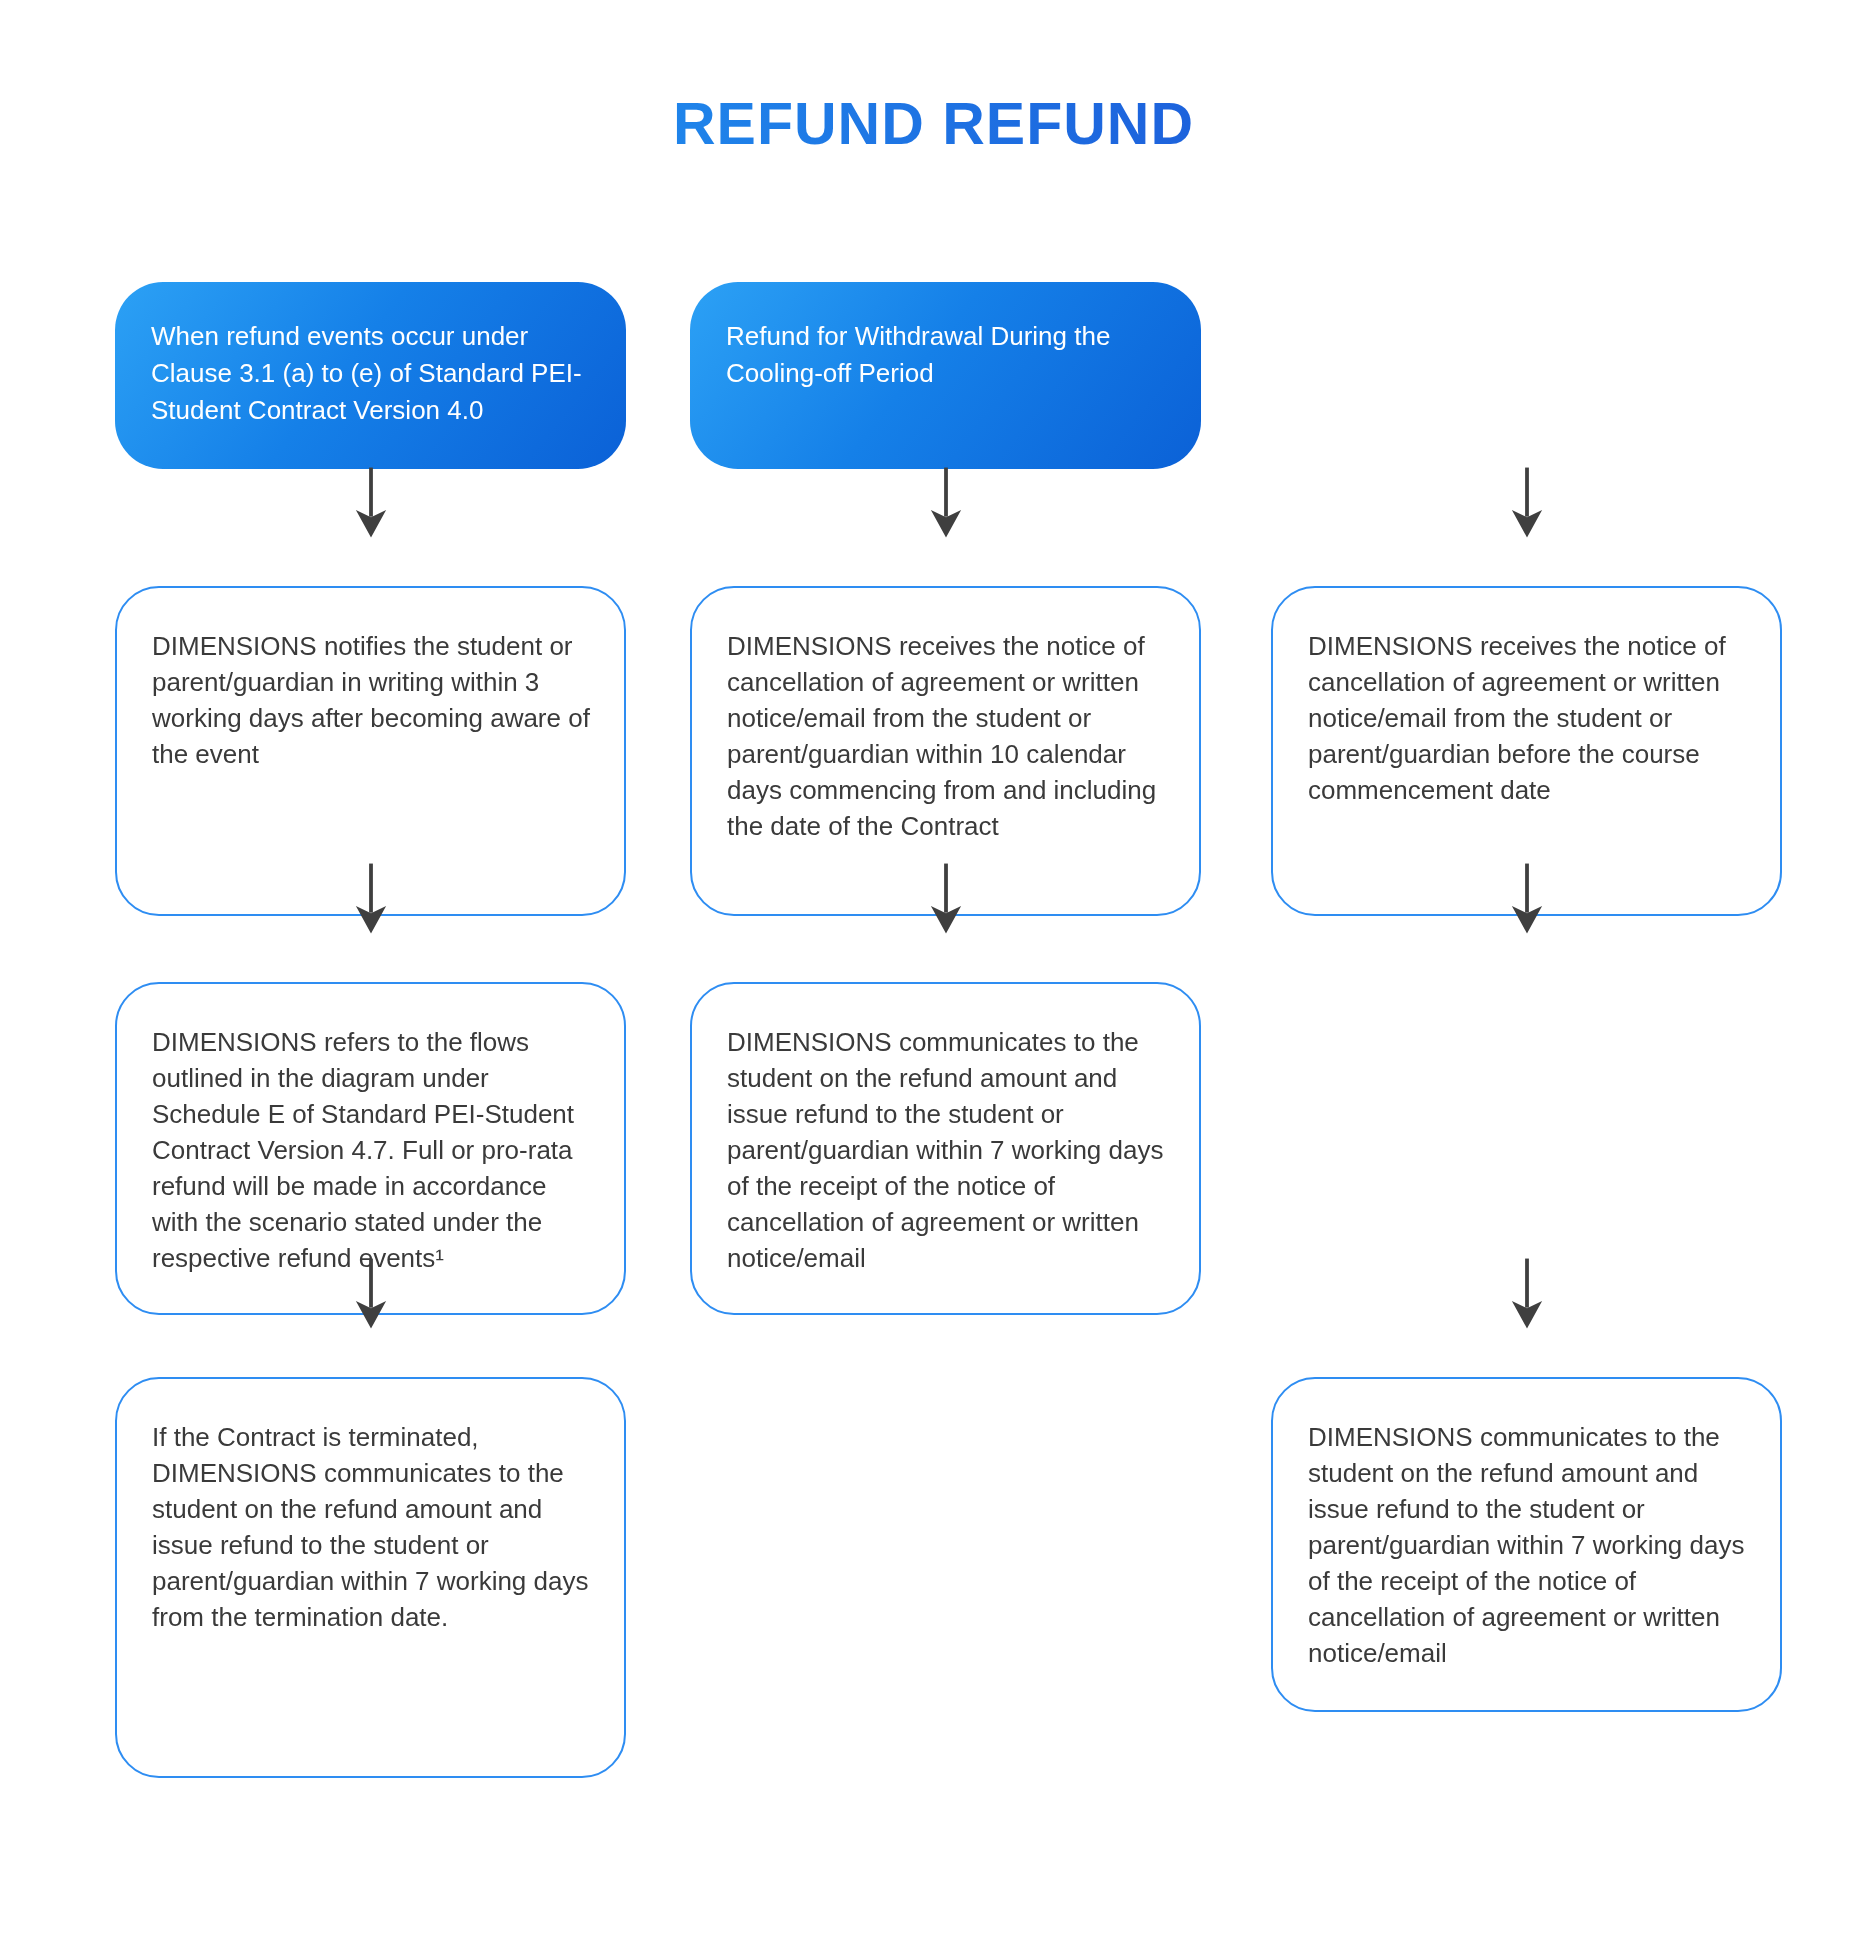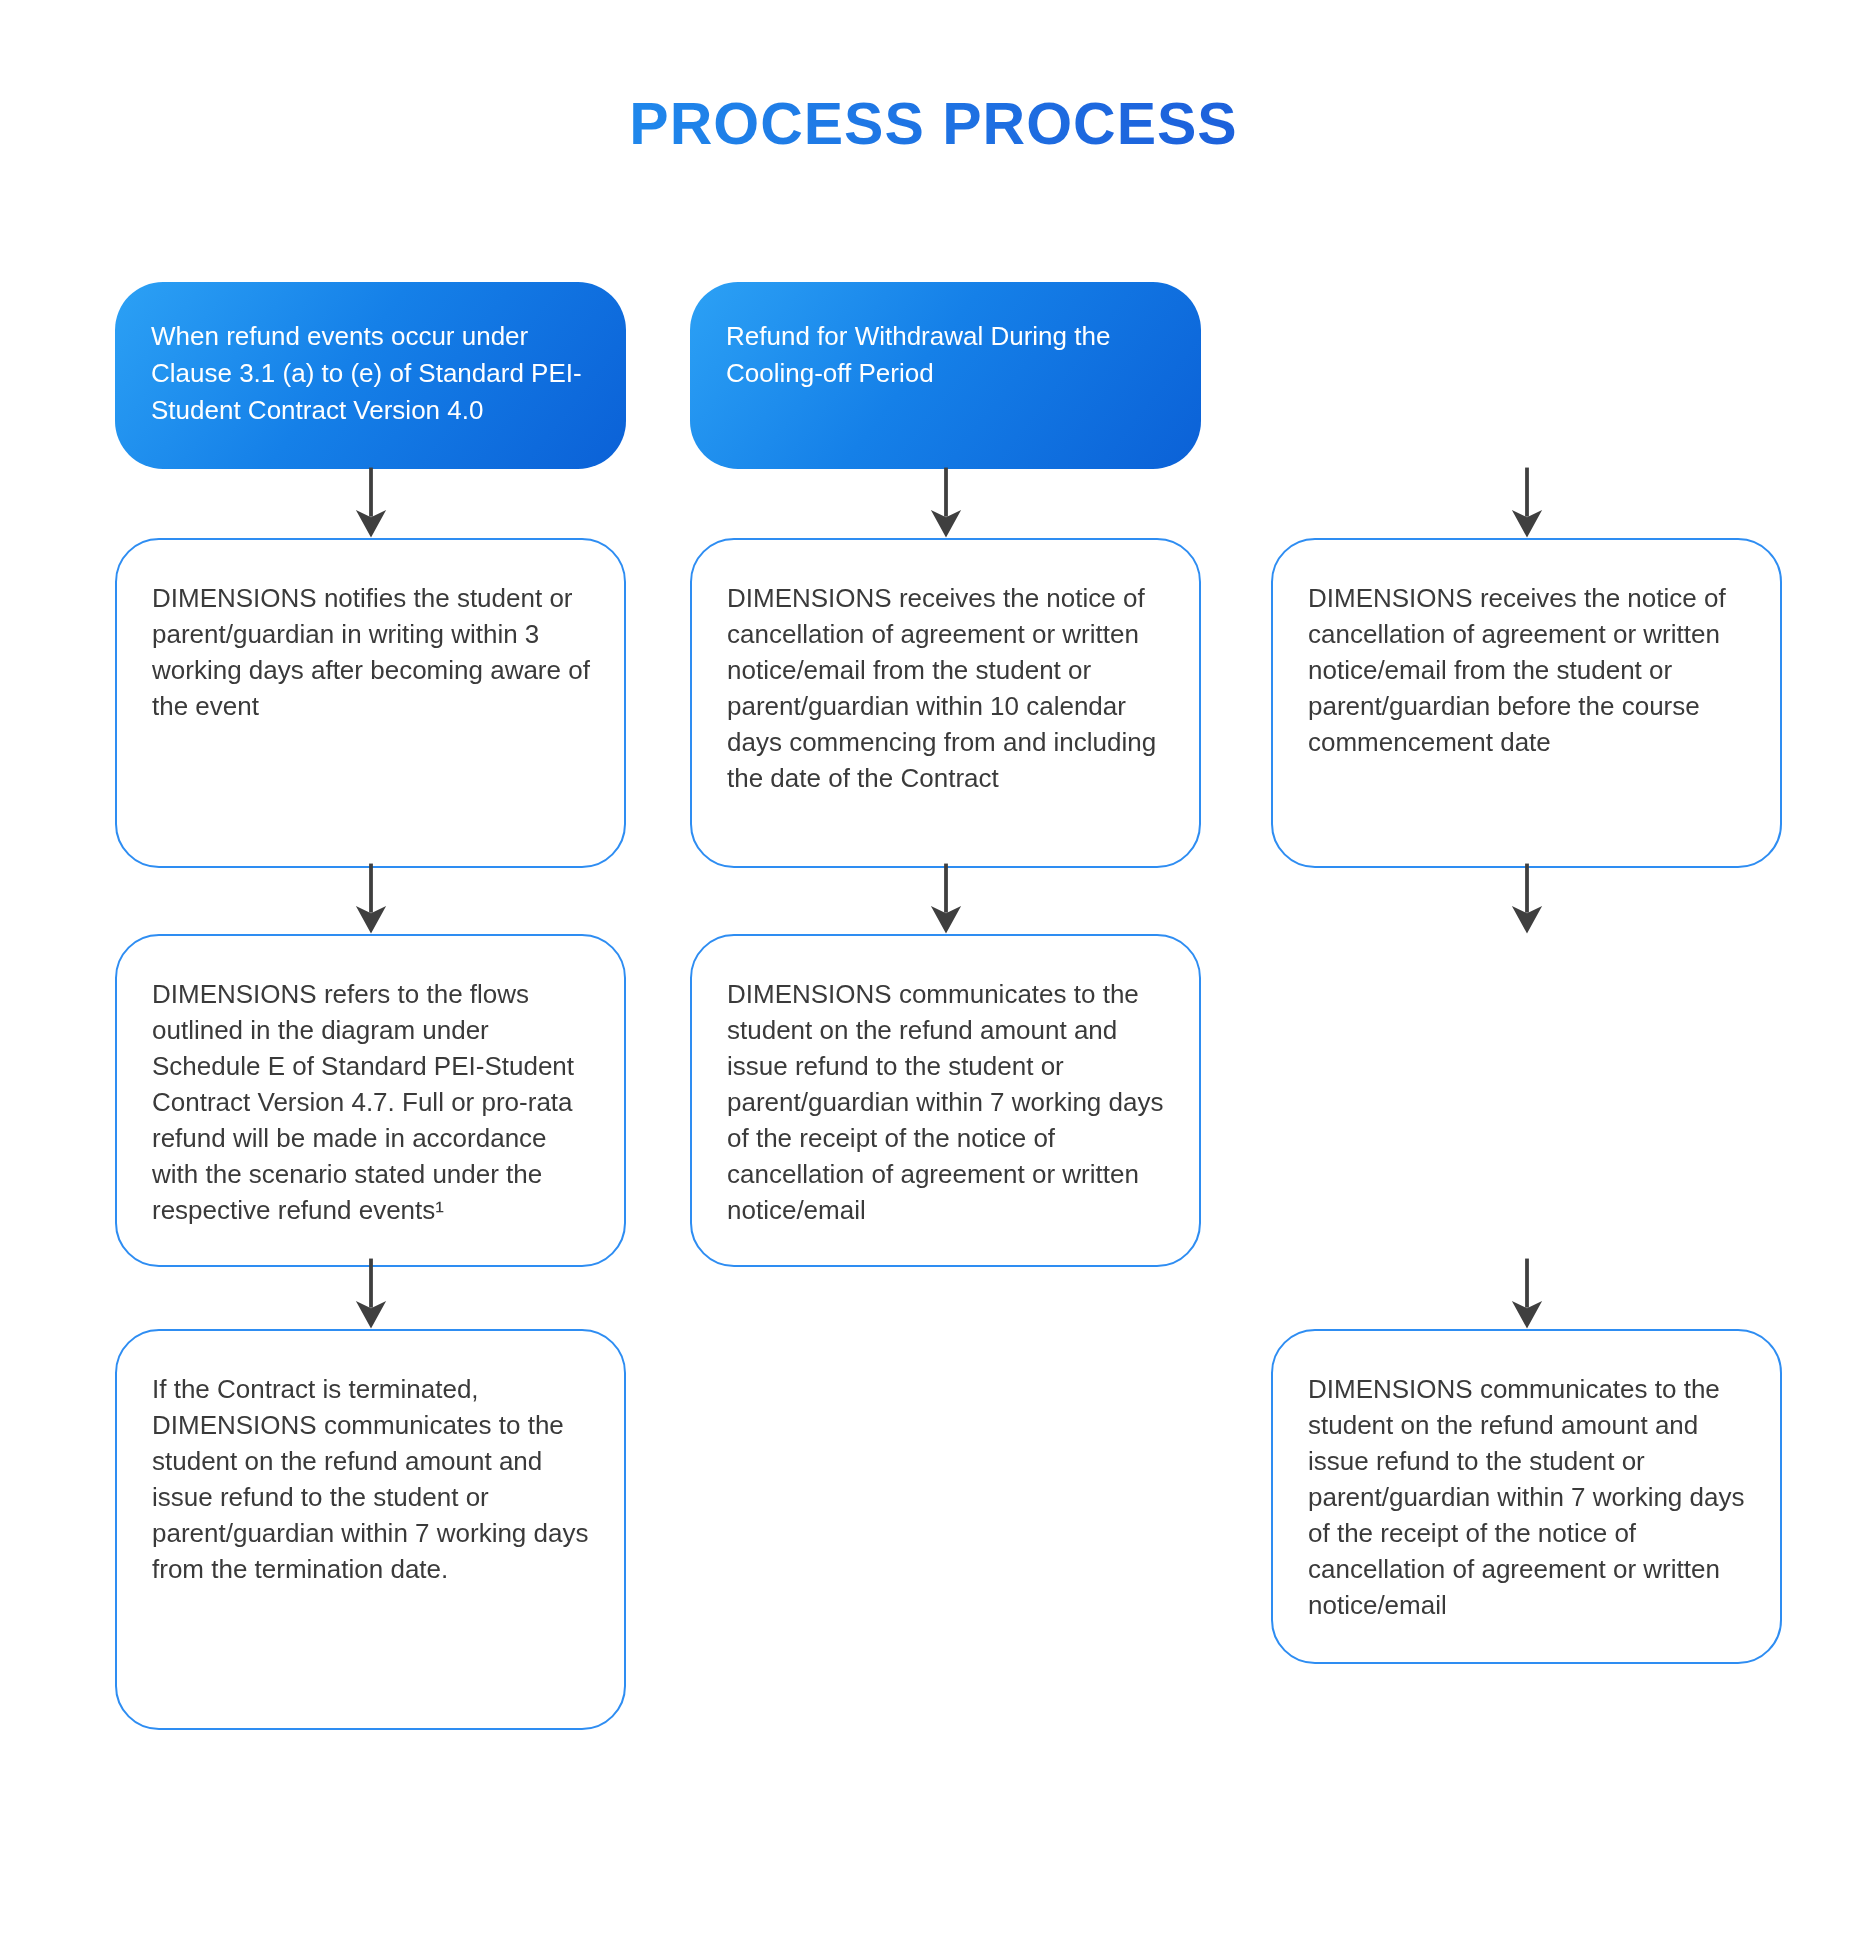--- a/index.html
+++ b/index.html
@@ -31,33 +31,34 @@
     padding:36px 40px 0 36px;
   }
   .box {
     position:absolute; left:0; width:511px;
     background:#ffffff;
     border:2.9px solid #2e8df2;
     border-radius:44px;
     color:#3a3a3a;
     font-size:26px; line-height:36px;
     padding:40px 29px 0 35px;
+    margin-top:48px;
   }
   .arrow { position:absolute; left:50%; transform:translateX(-50%); }
   .note {
     position:absolute; left:127px; top:1755px; width:1625px;
     color:#2e2e2e; font-size:28px; line-height:45px;
   }
 </style>
 </head>
 <body>
 
 <div class="page">
 
-  <h1 class="title">PROCESS PROCESS</h1>
+  <h1 class="title">REFUND REFUND</h1>
 
   <div class="col col-0">
     <div class="hdr">
       <span>When refund events occur under Clause 3.1 (a) to (e) of Standard PEI-Student Contract Version 4.0</span>
     </div>
     <svg class="arrow" style="top:467px" width="34" height="71" viewBox="0 0 36 74">
       <rect x="16" y="0" width="4" height="52" fill="#3F3F3F"></rect>
       <path d="M2 45 L18 74 L34 45 L18 52.5 Z" fill="#3F3F3F"></path>
     </svg>
     <div class="box" style="top:538px;height:330px">

